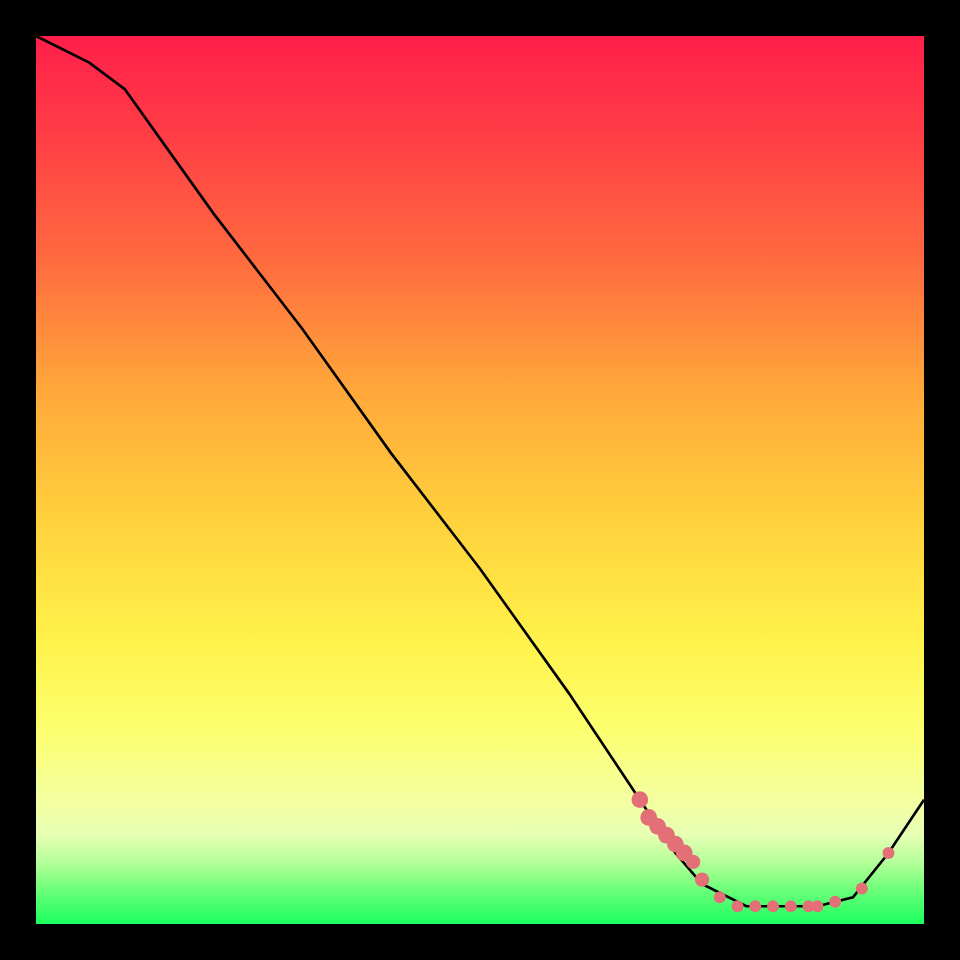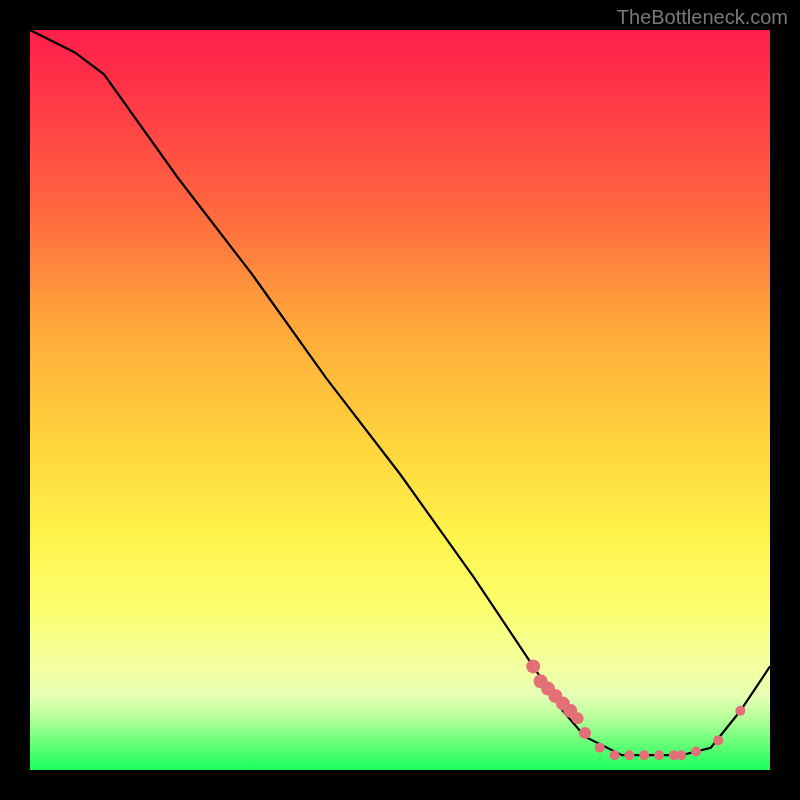--- a/index.html
+++ b/index.html
@@ -80,14 +80,13 @@
         <circle cx="614.2" cy="725.2" r="5" fill="#e37076"></circle>
         <circle cx="629.0" cy="725.2" r="5" fill="#e37076"></circle>
         <circle cx="643.8" cy="725.2" r="5" fill="#e37076"></circle>
         <circle cx="651.2" cy="725.2" r="5" fill="#e37076"></circle>
         <circle cx="666.0" cy="721.5" r="5" fill="#e37076"></circle>
         <circle cx="688.2" cy="710.4" r="5" fill="#e37076"></circle>
         <circle cx="710.4" cy="680.8" r="5" fill="#e37076"></circle>
       </g>
   </svg>
 
-  <div class="watermark">TheBottleneck.com</div>
 </div>
 
 </body></html>

